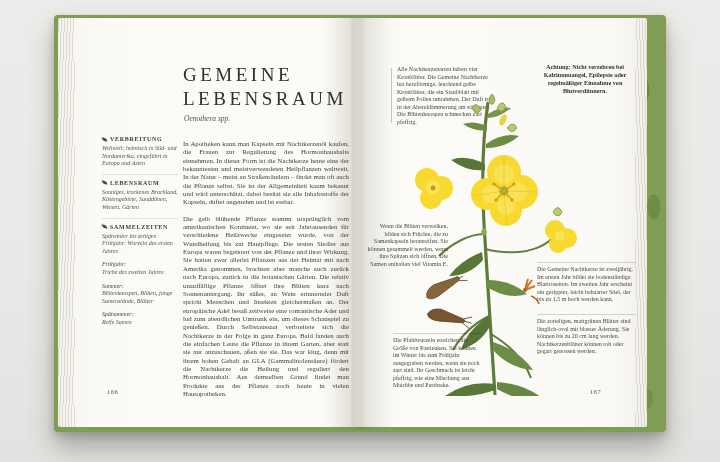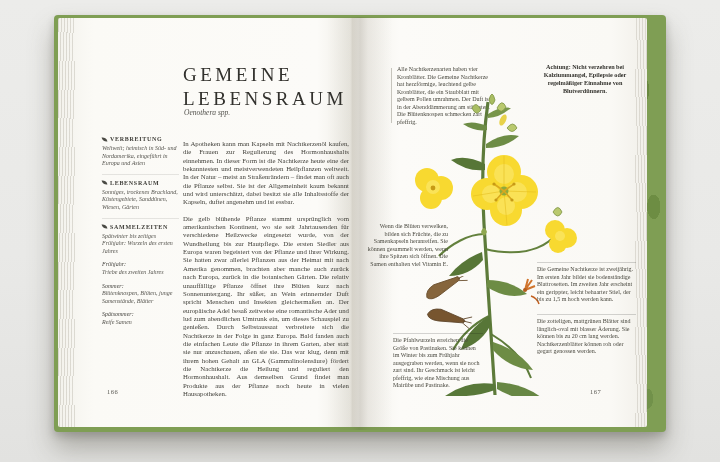--- a/index.html
+++ b/index.html
@@ -19,21 +19,21 @@
   .stack-left{position:absolute;left:4px;top:3px;bottom:5px;width:17px;border-radius:2px 0 0 2px;
     background:repeating-linear-gradient(92deg,rgba(125,118,100,.22) 0 1px,rgba(255,255,255,0) 1px 3px);}
   .stack-right{position:absolute;right:19px;top:3px;bottom:5px;width:12px;
     background:repeating-linear-gradient(88deg,rgba(125,118,100,.20) 0 1px,rgba(255,255,255,0) 1px 3px);}
   .spine{position:absolute;left:327px;top:17px;width:66px;height:413px;pointer-events:none;
     background:linear-gradient(90deg,rgba(0,0,0,0) 0%,rgba(70,62,48,.07) 38%,rgba(70,62,48,.16) 50%,rgba(70,62,48,.07) 62%,rgba(0,0,0,0) 100%);}
 
   
   .title{position:absolute;left:183px;top:63px;width:175px;font-size:19px;line-height:24px;
     letter-spacing:3.5px;color:#32312d;}
-  .subtitle{position:absolute;left:184px;top:108px;font-size:7.5px;font-style:italic;color:#504f4a;}
+  .subtitle{position:absolute;left:184px;top:114px;font-size:7.5px;font-style:italic;color:#504f4a;}
   .sidebar{position:absolute;left:102px;top:136px;width:77px;}
   .sb-section{padding:5px 0 6px 0;border-top:1px solid rgba(0,0,0,.09);}
   .sb-section:first-child{border-top:none;padding-top:0;}
   .sb-head{display:flex;align-items:center;gap:3px;font-size:6px;font-weight:bold;
     letter-spacing:.7px;color:#3e3d38;margin-bottom:3px;}
   .leaf{width:5px;height:5px;background:#4a4a44;border-radius:0 100% 0 100%;flex:0 0 auto;
     transform:rotate(-12deg);}
   .sb-text{font-size:6px;line-height:7.6px;font-style:italic;color:#56554f;}
   .season{margin-top:6px;font-size:6px;line-height:7.6px;font-style:italic;color:#56554f;}
   .season-label{display:block;color:#45443f;}

